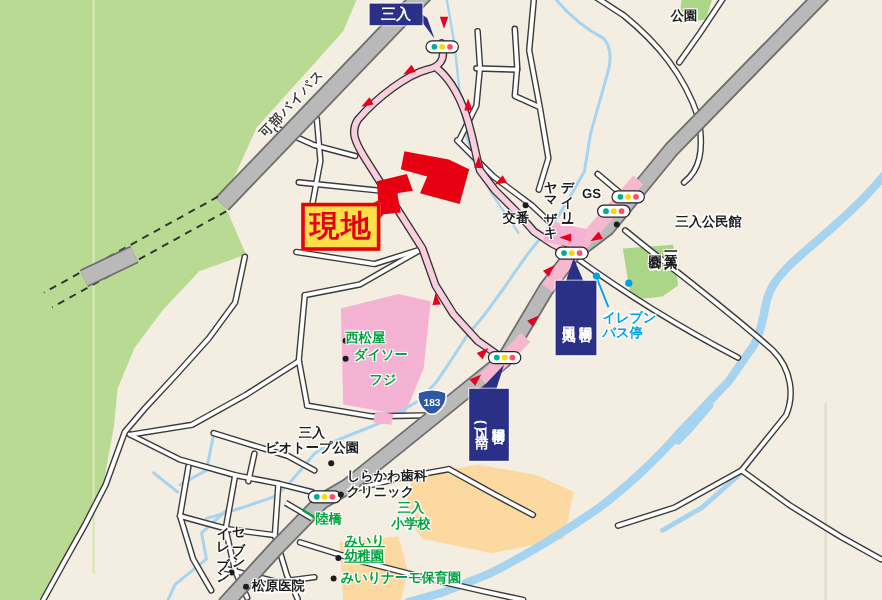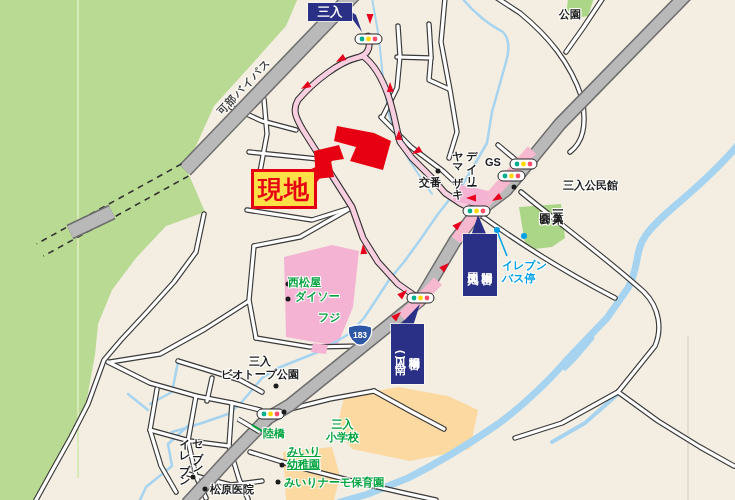--- a/index.html
+++ b/index.html
@@ -258,23 +258,25 @@
 <div class="navybox" style="left:463px;top:234px;width:34px;height:62px;">
   <span class="vtxt">桐陽台
 団地入口</span>
 </div>
 <div class="navybox" style="left:391px;top:324px;width:33px;height:60px;">
   <span class="vtxt">桐陽台
 入口(南)</span>
 </div>
 <div class="lbl green" style="left:288px;top:276px;">西松屋</div>
 <div class="lbl green" style="left:295px;top:290px;">ダイソー</div>
-<div class="lbl green" style="left:318px;top:311px;">フジ</div>
+<div class="lbl green" style="left:308px;top:311px;">フジ</div>
 <div class="lbl center" style="left:221px;top:355px;">三入
 ビオトープ公園</div>
+<div class="lbl" style="left:289px;top:391px;">しらかわ歯科
+クリニック</div>
 <div class="lbl green" style="left:263px;top:428px;font-family:Liberation Mono, monospace;">陸橋</div>
 <div class="lbl green center" style="left:326px;top:418px;">三入
 小学校</div>
 <div class="lbl green" style="left:287px;top:445px;text-decoration:underline;">みいり
 幼稚園</div>
 <div class="lbl green" style="left:284px;top:476px;">みいりナーモ保育園</div>
 <div class="lbl vert" style="left:178px;top:431px;">セブン
 イレブン</div>
 <div class="lbl" style="left:210px;top:483px;">松原医院</div>
 </div>

